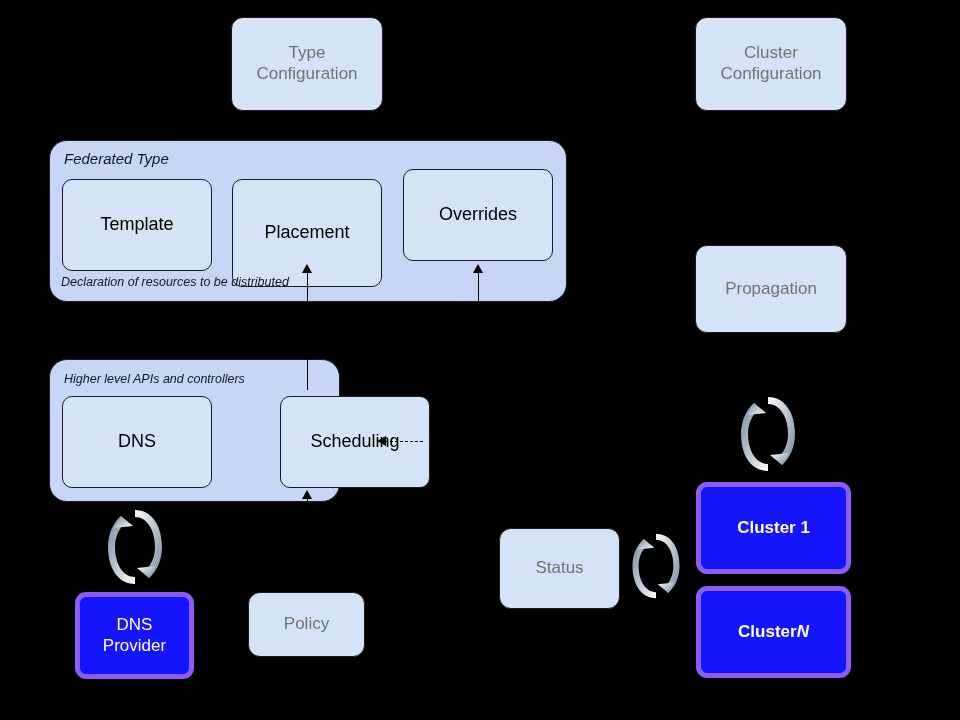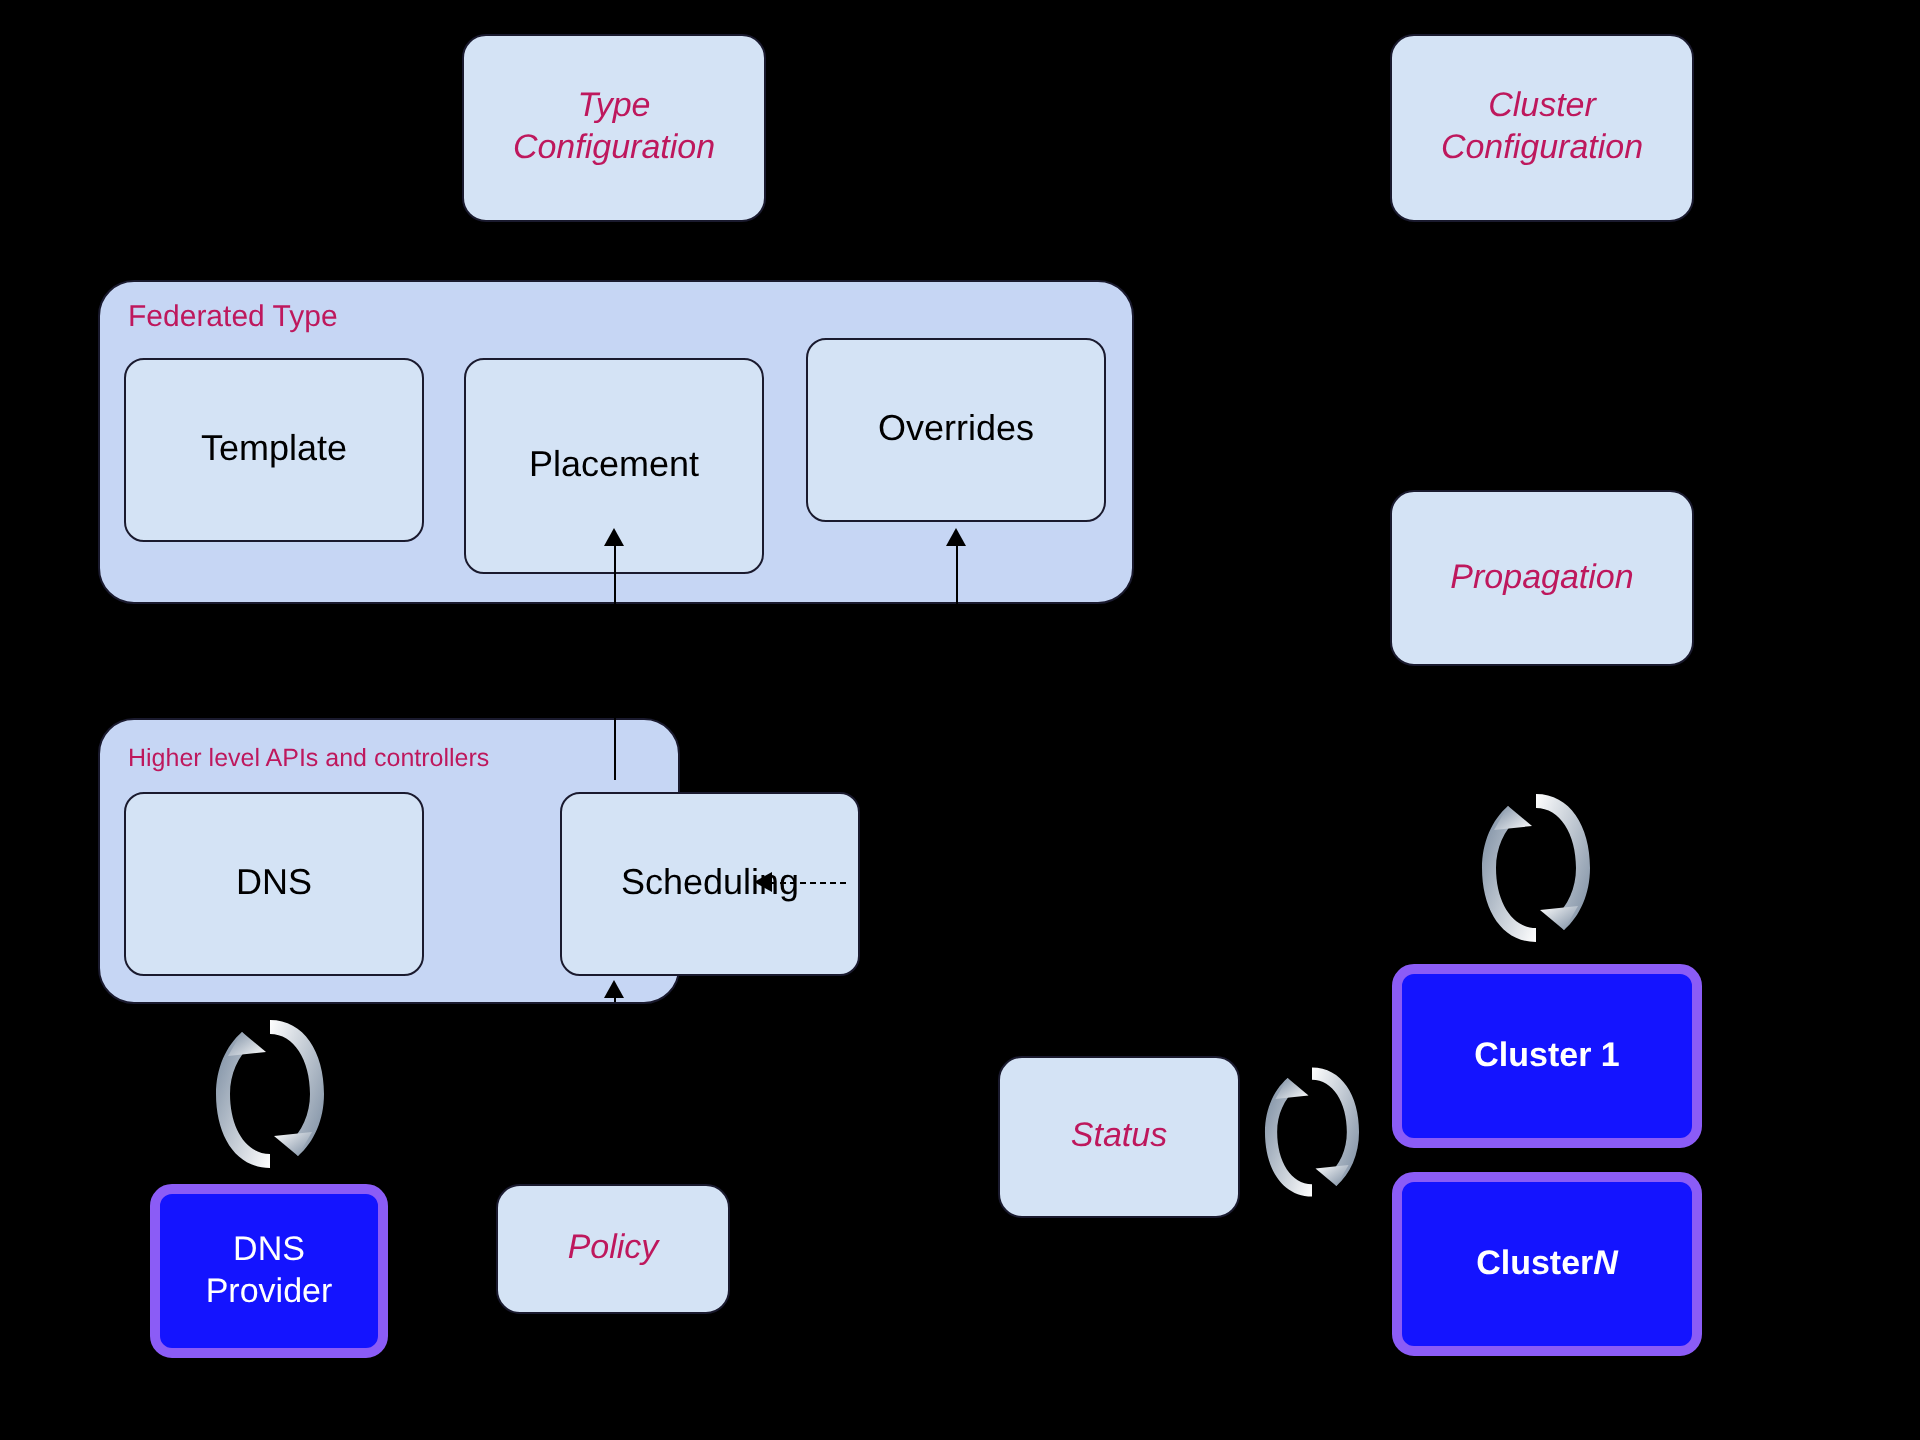--- a/index.html
+++ b/index.html
@@ -26,37 +26,37 @@
     text-align: center;
     line-height: 1.22;
     white-space: pre-line;
   }
 
   
   .card {
     background: #d4e3f5;
     border: 1px solid #1a1a2e;
     border-radius: 12px;
-    color: #be185d;
+    color: #737373;
     font-size: 17px;
-    font-style: italic;
   }
 
   
   .group {
     position: absolute;
     box-sizing: border-box;
     background: #c6d6f4;
     border: 1px solid #1a1a2e;
     border-radius: 18px;
   }
   .group-label {
     position: absolute;
-    color: #be185d;
+    color: #0f172a;
     white-space: nowrap;
+    font-style: italic;
   }
 
   
   .sub {
     background: #d4e3f5;
     border: 1px solid #1a1a2e;
     border-radius: 10px;
     color: #000000;
     font-size: 18px;
   }
@@ -126,20 +126,21 @@
 
   <div class="group" style="left:49px; top:140px; width:518px; height:162px;">
     <span class="group-label txt-label" style="left:14px; top:9px;">Federated Type</span>
 
     <div class="node sub" style="left:12px; top:38px; width:150px; height:92px;">Template</div>
 
     <div class="node sub" style="left:182px; top:38px; width:150px; height:108px;">Placement</div>
 
     <div class="node sub" style="left:353px; top:28px; width:150px; height:92px;">Overrides</div>
 
+    <span class="group-label txt-small" style="left:11px; top:134px;">Declaration of resources to be distributed</span>
   </div>
 
   <div class="group" style="left:49px; top:359px; width:291px; height:143px;">
     <span class="group-label txt-small" style="left:14px; top:12px;">Higher level APIs and controllers</span>
 
     <div class="node sub" style="left:12px; top:36px; width:150px; height:92px;">DNS</div>
 
     <div class="node sub" style="left:182px; top:36px; width:150px; height:92px;margin-left:48px;">Scheduling</div>
   </div>
 

